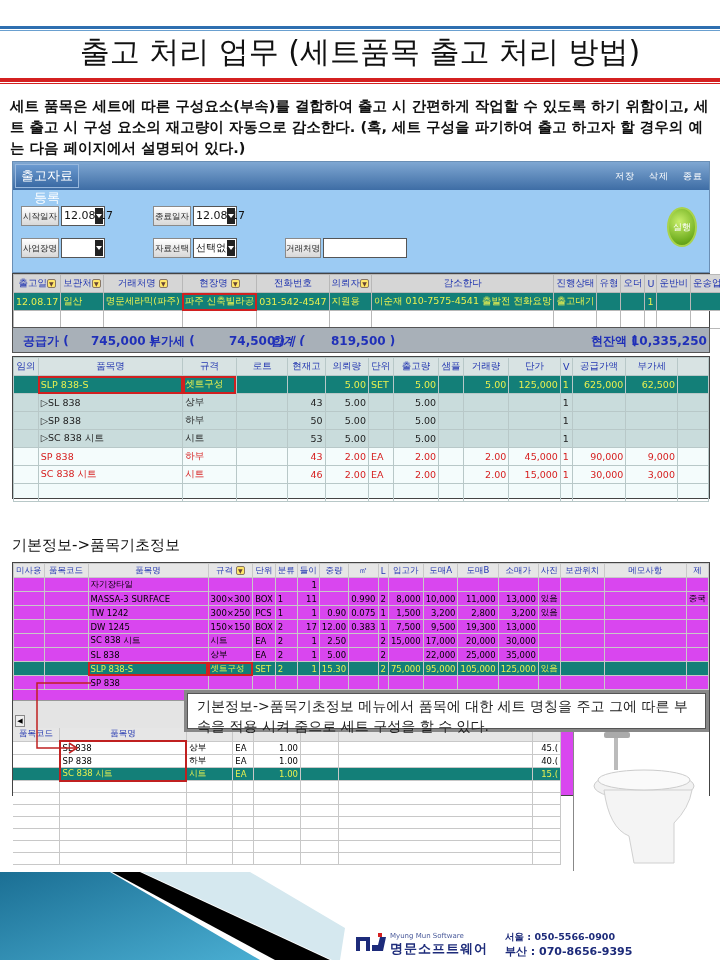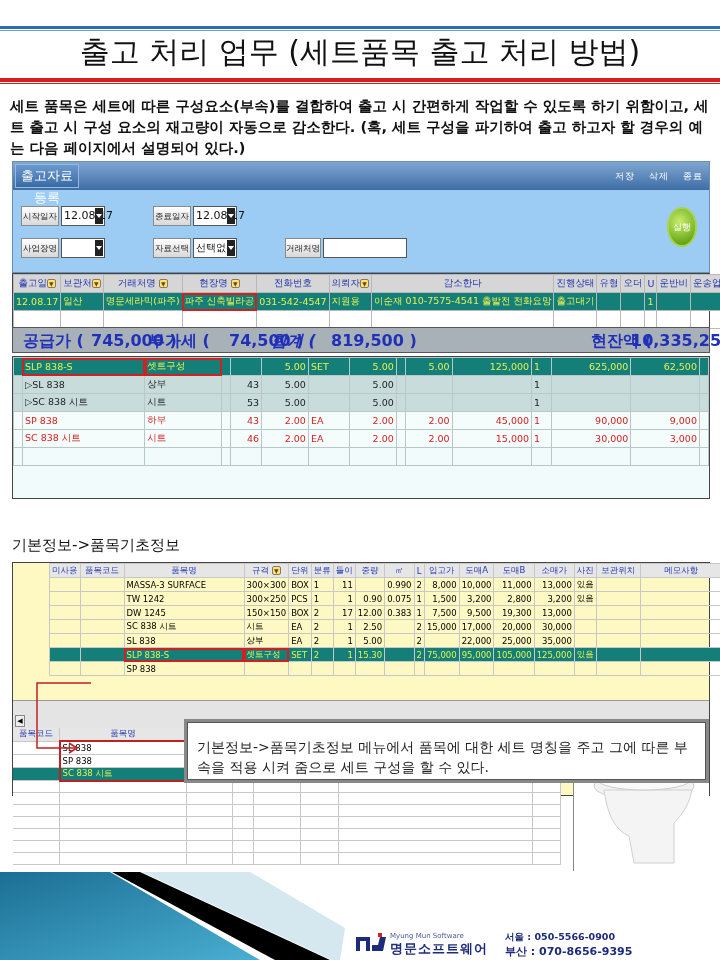--- a/index.html
+++ b/index.html
@@ -23,37 +23,37 @@
 .dd{width:8px;height:16px;background:#222;position:absolute;right:1px;top:1px;}
 .dd:after{content:"";position:absolute;left:1px;top:6px;border-left:3px solid transparent;border-right:3px solid transparent;border-top:4px solid #fff;}
 .exec{left:654px;top:45px;width:30px;height:40px;border-radius:50%;background:radial-gradient(circle at 40% 35%,#c8ee6a,#6fae1f 70%,#4e8a10);border:2px solid #a9d34a;color:#fff;font-size:9px;line-height:36px;text-align:center;}
 
 .g1{left:12px;top:273px;width:698px;height:70px;border:1px solid #444;background:#fff;}
 table{border-collapse:collapse;}
 .t1 td,.t1 th{border:1px solid #b8b8b8;font-size:9.5px;height:18px;padding:0 2px;white-space:nowrap;}
 .t1 th{background:#d6d6d6;color:#2236b0;font-weight:normal;}
 .sel td{background:#137f78;color:#e8f050;}
 .arrowbtn{display:inline-block;width:9px;height:9px;background:#ffe66a;border:1px solid #876;border-radius:2px;vertical-align:middle;font-size:6px;line-height:8px;color:#643;text-align:center;}
-.sumbar{left:12px;top:327px;width:698px;height:26px;background:#a8b0b8;color:#2030b8;font-size:16px;font-weight:bold;line-height:26px;border:1px solid #555;}
+.sumbar{left:12px;top:327px;width:698px;height:26px;background:#a8b0b8;color:#2030b8;font-size:12px;font-weight:bold;line-height:26px;border:1px solid #555;}
 
 .g2{left:12px;top:356px;width:698px;height:143px;border:1px solid #444;background:#f2fbfb;}
 .t2 td,.t2 th{border:1px solid #b8c8c8;font-size:9.5px;height:18px;padding:0 2px;white-space:nowrap;}
 .t2 th{background:#d8e3e3;color:#2236b0;font-weight:normal;}
 .t2 tr.sub td{background:#c9dcdc;color:#222;}
 .t2 tr.red td{background:#f4fcfc;color:#d62020;}
 .num{text-align:right;}
 .redbox{outline:2px solid #d02020;outline-offset:-2px;}
 
 .sec2{left:12px;top:536px;font-size:15px;color:#111;}
-.g3{left:12px;top:562px;width:698px;height:234px;border:1px solid #444;background:#fef9c3;padding-left:36px;}
+.g3{left:12px;top:562px;width:698px;height:234px;border:1px solid #444;background:#d946ef;}
 .t3 td,.t3 th{border:1px solid #c8c8c8;font-size:8.5px;height:14px;padding:0 2px;white-space:nowrap;}
 .t3 th{background:#e6e6e6;color:#2236b0;font-weight:normal;}
 .t4 td,.t4 th{border-bottom:1px solid #c8c8c8;border-right:1px solid #c8c8c8;font-size:8.5px;height:12px;padding:0 2px;white-space:nowrap;}
 .t4 th{background:#e6e6e6;color:#2236b0;font-weight:normal;}
-.callout{left:184px;top:690px;width:525px;height:64px;background:#fff;border:3px solid #888;box-shadow:0 0 0 1px #555 inset;font-size:14px;line-height:20px;padding:15px 10px;color:#222;margin-top:29px;}
+.callout{left:184px;top:690px;width:525px;height:42px;background:#fff;border:3px solid #888;box-shadow:0 0 0 1px #555 inset;font-size:14px;line-height:20px;padding:3px 10px;color:#222;}
 .footer-stripe{left:0;top:872px;width:720px;height:88px;}
 </style>
 </head>
 <body>
 
 <div class="abs line-blue"></div>
 <div class="abs line-blue2"></div>
 <div class="abs title">출고 처리 업무 (세트품목 출고 처리 방법)</div>
 <div class="abs line-red"></div>
 <div class="abs line-red2"></div>
@@ -140,20 +140,37 @@
   <span class="abs" style="left:216px;">74,500 )</span>
   <span class="abs" style="left:258px;font-style:italic;">합계 (</span>
   <span class="abs" style="left:318px;">819,500 )</span>
   <span class="abs" style="left:578px;">현잔액 (</span>
   <span class="abs" style="left:618px;">10,335,250 )</span>
 </div>
 
 <div class="abs g2">
   <table class="t2" style="width:696px;">
     <tbody>
+        <tr>
+      <th style="width:24px">임의</th>
+      <th style="width:140px">품목명</th>
+      <th style="width:52px">규격</th>
+      <th style="width:50px">로트</th>
+      <th style="width:36px">현재고</th>
+      <th style="width:42px">의뢰량</th>
+      <th style="width:20px">단위</th>
+      <th style="width:44px">출고량</th>
+      <th style="width:22px">샘플</th>
+      <th style="width:44px">거래량</th>
+      <th style="width:50px">단가</th>
+      <th style="width:8px">V</th>
+      <th style="width:52px">공급가액</th>
+      <th style="width:50px">부가세</th>
+      <th style="width:30px"></th>
+    </tr>
     <tr class="sel">
       <td></td>
           <td class="redbox">SLP 838-S</td>
           <td class="redbox">셋트구성</td>
           <td></td>
           <td class="num"></td>
           <td class="num">5.00</td>
           <td>SET</td>
           <td class="num">5.00</td>
           <td></td>
@@ -163,20 +180,37 @@
           <td class="num">625,000</td>
           <td class="num">62,500</td>
           <td></td>
     </tr>
     <tr class="sub">
       <td></td>
           <td>▷SL 838</td>
           <td>상부</td>
           <td></td>
           <td class="num">43</td>
+          <td class="num">5.00</td>
+          <td></td>
+          <td class="num">5.00</td>
+          <td></td>
+          <td class="num"></td>
+          <td class="num"></td>
+          <td>1</td>
+          <td class="num"></td>
+          <td class="num"></td>
+          <td></td>
+    </tr>
+    <tr class="sub">
+      <td></td>
+          <td>▷SP 838</td>
+          <td>하부</td>
+          <td></td>
+          <td class="num">50</td>
           <td class="num">5.00</td>
           <td></td>
           <td class="num">5.00</td>
           <td></td>
           <td class="num"></td>
           <td class="num"></td>
           <td>1</td>
           <td class="num"></td>
           <td class="num"></td>
           <td></td>
@@ -274,20 +308,40 @@
       <th style="width:34px">도매B</th>
       <th style="width:34px">소매가</th>
       <th style="width:18px">사진</th>
       <th style="width:44px">보관위치</th>
       <th style="width:82px">메모사항</th>
       <th style="width:16px">제</th>
     </tr>
     <tr>
           <td></td>
           <td></td>
+          <td>자기장타일</td>
+          <td></td>
+          <td></td>
+          <td></td>
+          <td class="num">1</td>
+          <td class="num"></td>
+          <td class="num"></td>
+          <td></td>
+          <td class="num"></td>
+          <td class="num"></td>
+          <td class="num"></td>
+          <td class="num"></td>
+          <td></td>
+          <td></td>
+          <td></td>
+          <td></td>
+        </tr>
+    <tr>
+          <td></td>
+          <td></td>
           <td>MASSA-3 SURFACE</td>
           <td>300×300</td>
           <td>BOX</td>
           <td>1</td>
           <td class="num">11</td>
           <td class="num"></td>
           <td class="num">0.990</td>
           <td>2</td>
           <td class="num">8,000</td>
           <td class="num">10,000</td>

